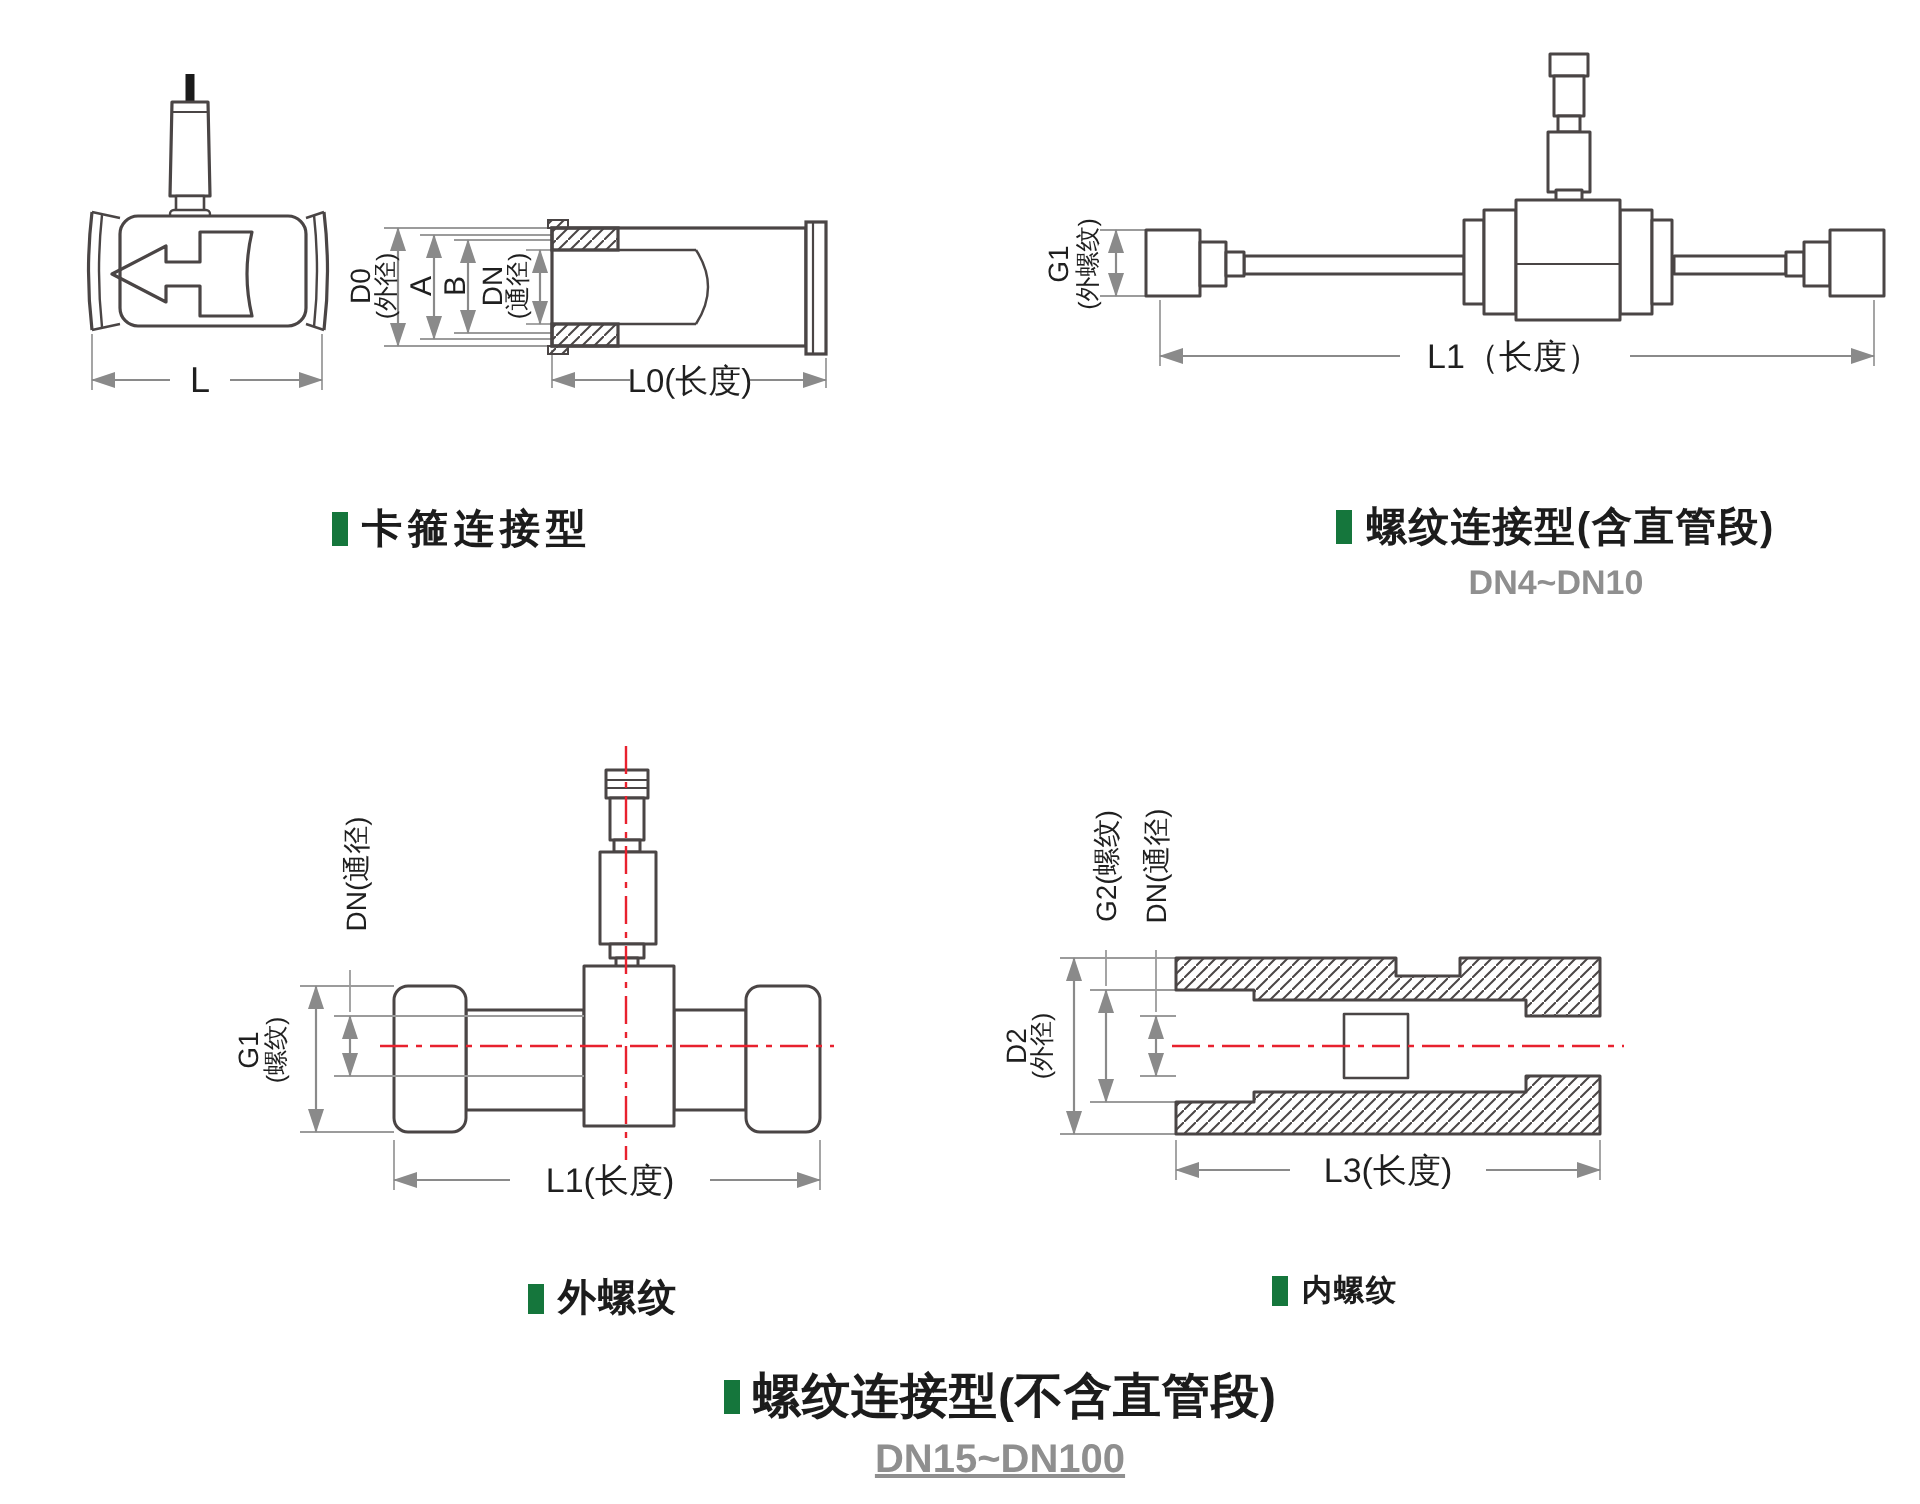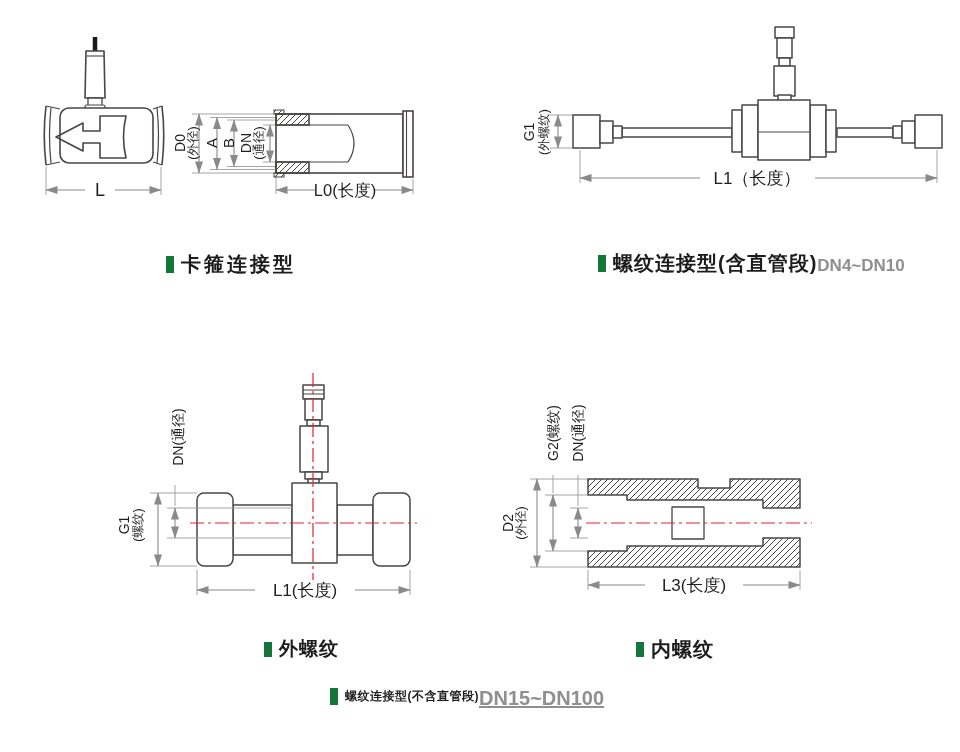--- a/index.html
+++ b/index.html
@@ -13,21 +13,21 @@
     font-family:"Liberation Sans",sans-serif;overflow:hidden;
   }
   svg{position:absolute;overflow:visible;}
   svg text{font-family:"Liberation Sans",sans-serif;fill:#1f1f1f;}
   .cap{
     position:absolute;display:flex;align-items:center;
     color:var(--ink);font-weight:bold;white-space:nowrap;
   }
   .bullet{display:inline-block;width:8px;height:17px;background:var(--green);
     margin-right:7px;flex:0 0 auto;}
-  .cap-col{position:absolute;display:flex;flex-direction:row;align-items:center;text-align:center;}
+  .cap-col{position:absolute;display:flex;flex-direction:column;align-items:center;text-align:center;}
   .cap-row{display:flex;align-items:center;color:var(--ink);font-weight:bold;white-space:nowrap;}
   .sub{color:var(--subtitle);font-weight:bold;margin-top:5px;white-space:nowrap;}
 </style>
 </head>
 <body>
 
 <div class="stage">
 
   <svg style="left:30px;top:25px" width="140" height="185" viewBox="0 0 140 185">
     <g stroke="#4a4545" stroke-width="1.6" fill="none" stroke-linejoin="round">
@@ -286,26 +286,26 @@
       <span>螺纹连接型(含直管段)</span>
     </div>
     <div class="sub" style="font-size:17px;">DN4~DN10</div>
   </div>
 
   <div class="cap" style="left:264px;top:636px;font-size:19px;letter-spacing:1px;">
     <span class="bullet" style="height:15px;"></span>
     <span>外螺纹</span>
   </div>
 
-  <div class="cap" style="left:636px;top:636px;font-size:20px;letter-spacing:1px;">
+  <div class="cap" style="left:636px;top:636px;font-size:15px;letter-spacing:1px;">
     <span class="bullet" style="height:15px;"></span>
     <span>内螺纹</span>
   </div>
 
   <div class="cap-col" style="left:330px;top:682px;width:340px;">
-    <div class="cap-row" style="font-size:12px;letter-spacing:0.5px;">
+    <div class="cap-row" style="font-size:24px;letter-spacing:0.5px;">
       <span class="bullet"></span>
       <span>螺纹连接型(不含直管段)</span>
     </div>
     <div class="sub" style="font-size:20px;text-decoration:underline;">DN15~DN100</div>
   </div>
 
 </div>
 
 </body></html>

